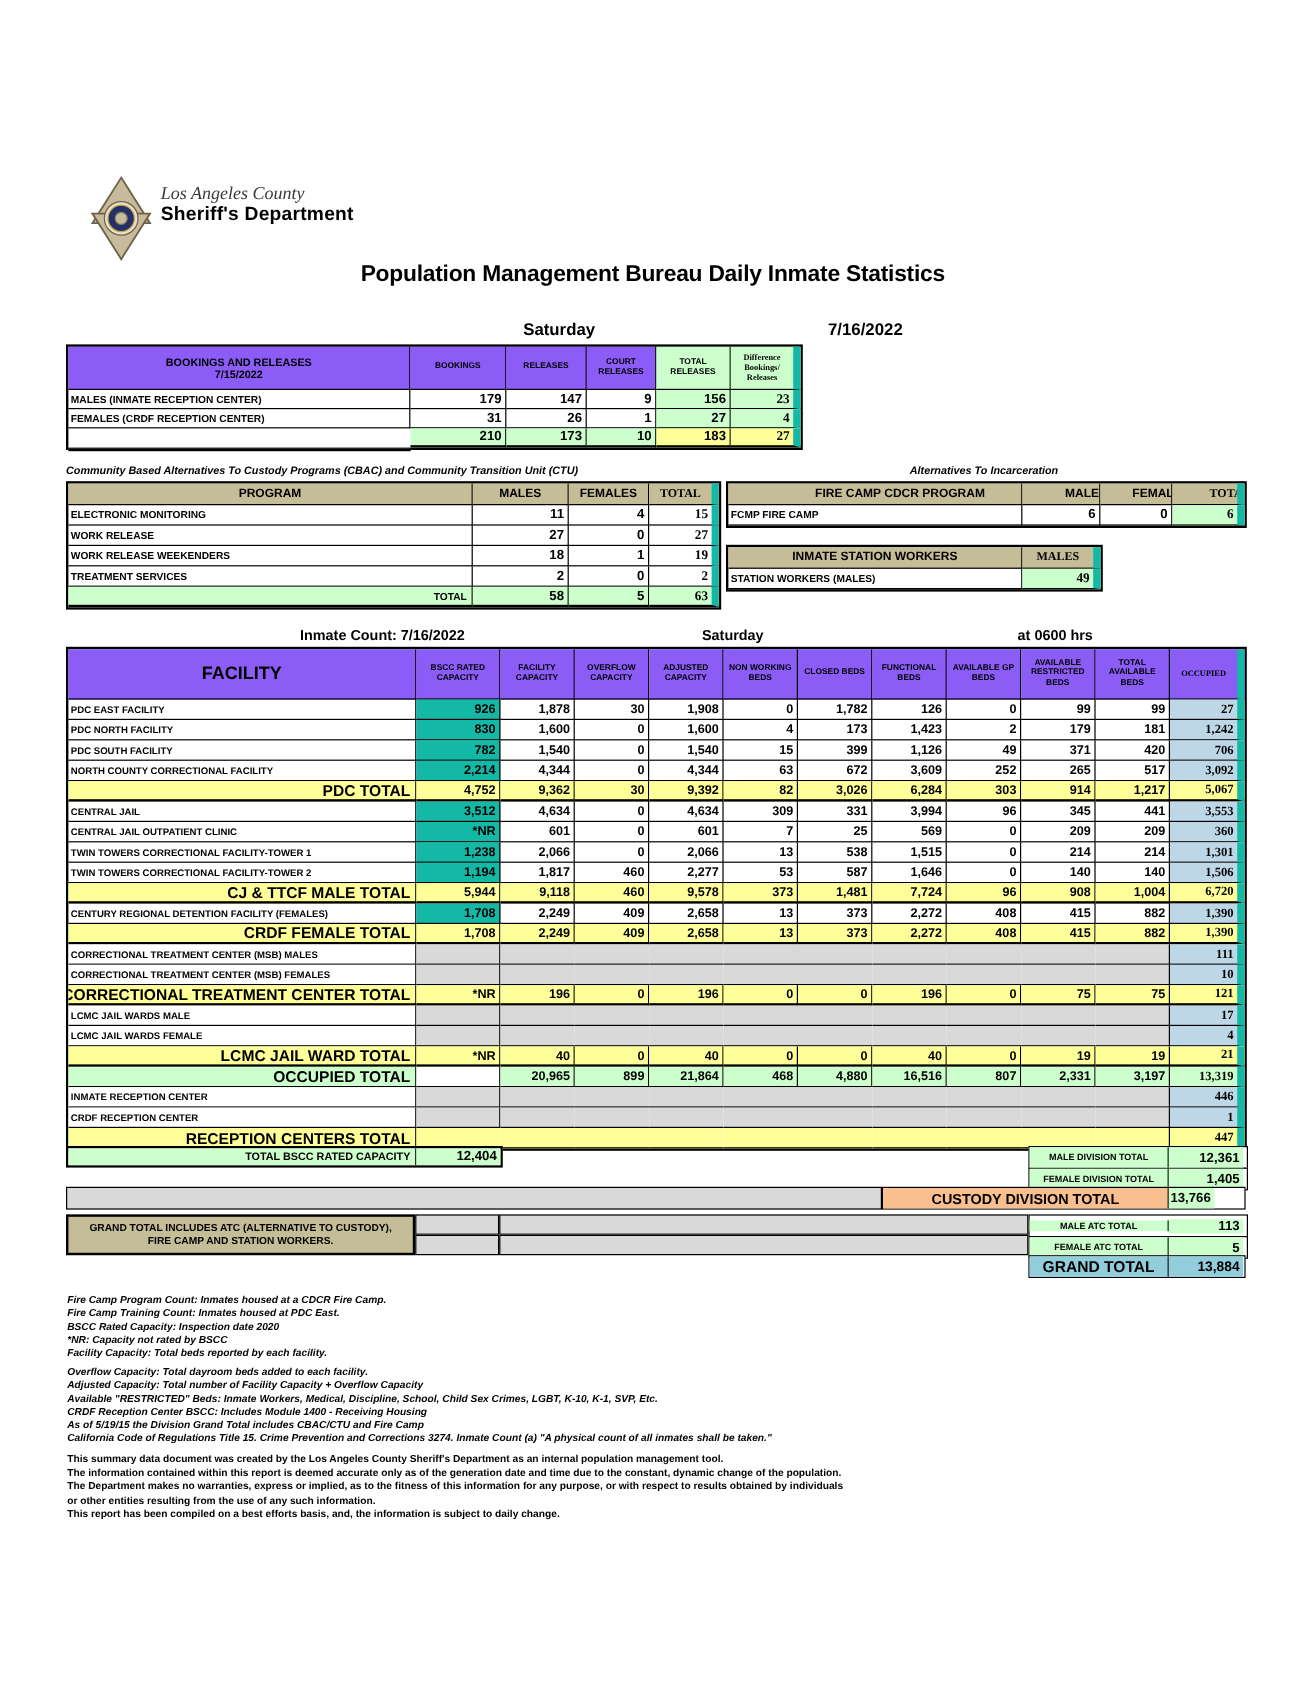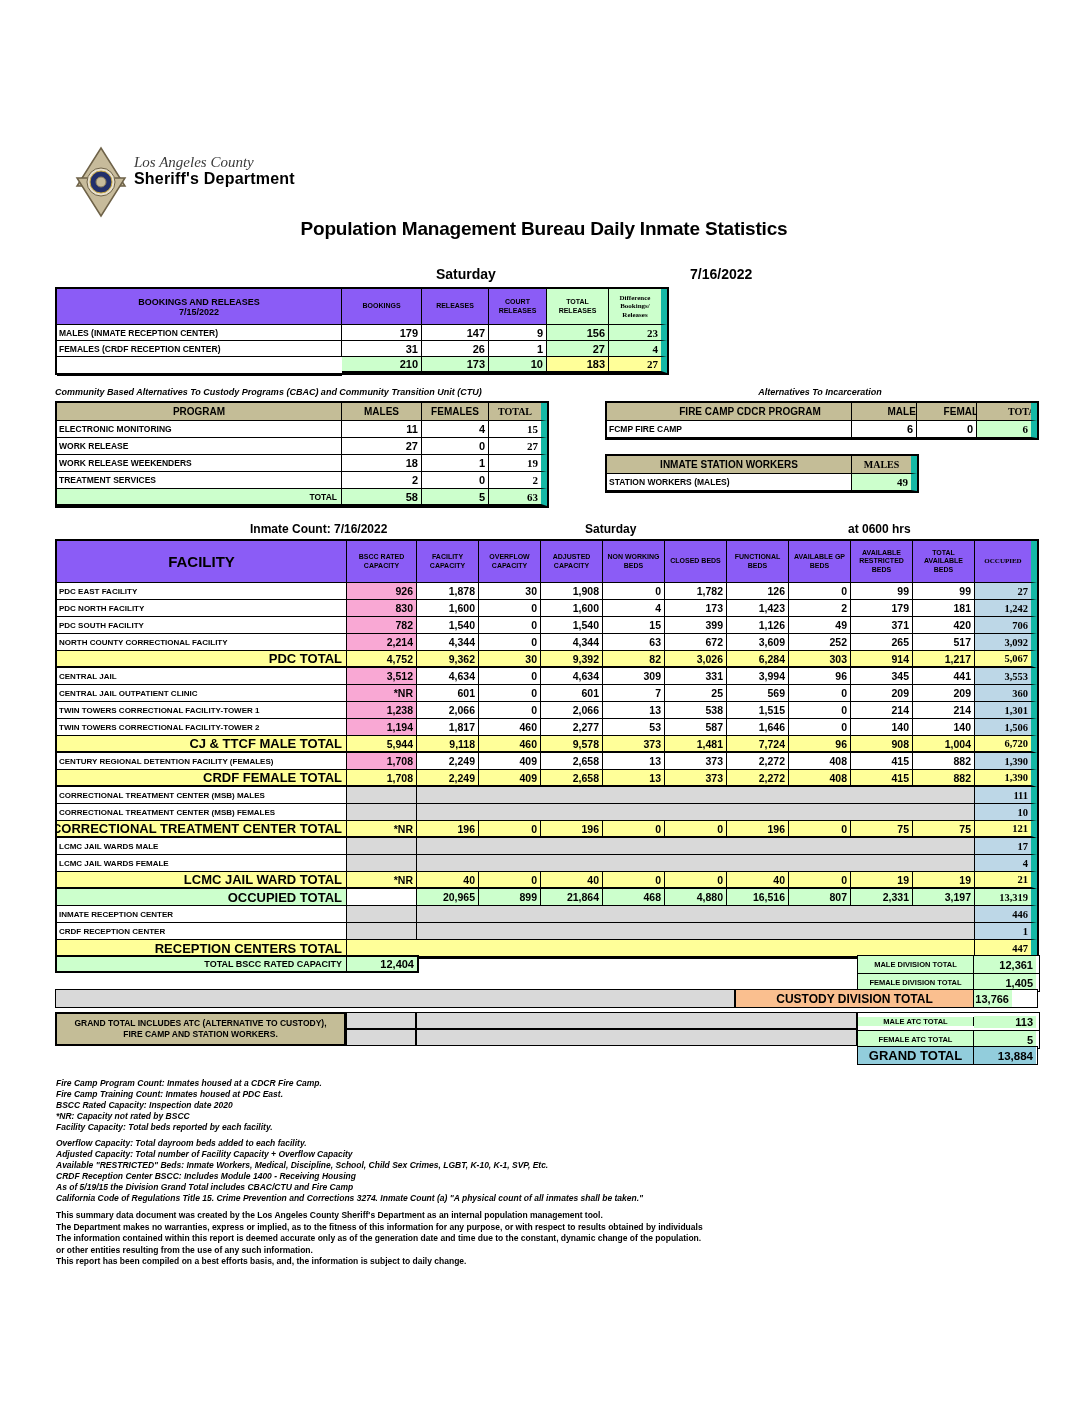--- a/index.html
+++ b/index.html
@@ -37,21 +37,21 @@
   .blabel{padding-left:2px;font-weight:bold;font-size:8.5px;}
   .b-data .bk-c4,.b-data .bk-c5{background:#CCFFCC;}
   .b-total .td{background:#CCFFCC;border-bottom:2px solid #000;}
   .b-total .bk-c4,.b-total .bk-c5{background:#FFFF99;}
   .b-total .blabel{justify-content:flex-end;padding-right:4px;margin-top:17px;}
   .bk .num{font-size:11px;}
 
   
   .sec-title{position:absolute;font-size:9px;font-weight:bold;font-style:italic;}
   .pg{left:55px;top:401px;}
-  .pg-c0{width:285px;} .pg-c1{width:80px;} .pg-c2{width:67px;} .pg-c3{width:58px;}
+  .pg-c0{width:337px;} .pg-c1{width:80px;} .pg-c2{width:67px;} .pg-c3{width:58px;}
   .pg-h{height:18px;} .pg-h .hc{font-size:10px;}
   .pg-r{height:17px;}
   .p-total .td{background:#CCFFCC;border-bottom:2px solid #000;}
   .p-total .blabel{justify-content:flex-end;padding-right:4px;}
   .pg .num{font-size:11px;}
 
   
   .fc{left:605px;top:401px;}
   .fc-c0{width:245px;} .fc-c1{width:65px;} .fc-c2{width:60px;} .fc-c3{width:60px;}
   .fc-h{height:18px;} .fc-h .hc{font-size:10px;padding-left:43px;}
@@ -68,21 +68,21 @@
   .cnt{position:absolute;top:522px;font-size:12px;font-weight:bold;}
 
   
   .mt{left:55px;top:539px;}
   .m-c0{width:290px;} .m-c1{width:70px;}
   .m-c2,.m-c3,.m-c4,.m-c5,.m-c6,.m-c7,.m-c8,.m-c9,.m-c10,.m-c11{width:62px;}
   .m-h{height:42px;}
   .m-h .m-c0{font-size:15px;font-weight:bold;justify-content:center;}
   .m-r{height:17px;}
   .flabel{padding-left:2px;font-weight:bold;font-size:8px;}
-  .r-data .m-c1{background:#f9a8d4;}
+  .r-data .m-c1{background:#14b8a6;}
   .r-data .m-c11{background:#BDD7E7;}
   .r-total .td{background:#FFFF99;border-bottom:2px solid #000;}
   .r-total .flabel,.r-green .flabel,.r-ymerge .flabel{justify-content:flex-end;padding-right:4px;font-size:13px;}
   .r-gray .td{background:#D9D9D9;}
   .r-gray .m-c0{background:#fff;}
   .r-gray .m-c11{background:#BDD7E7;}
   .r-gray .m-c2,.r-gray .m-c3,.r-gray .m-c4,.r-gray .m-c5,.r-gray .m-c6,
   .r-gray .m-c7,.r-gray .m-c8,.r-gray .m-c9{border-right:none;}
   .r-green .td{background:#CCFFCC;}
   .r-green .m-c1{background:#fff;}
@@ -674,20 +674,20 @@
         <div class="fn">CRDF Reception Center BSCC: Includes Module 1400 - Receiving Housing</div>
         <div class="fn">As of 5/19/15 the Division Grand Total includes CBAC/CTU and Fire Camp</div>
         <div class="fn">California Code of Regulations Title 15. Crime Prevention and Corrections 3274. Inmate Count (a) "A physical count of all inmates shall be taken."</div>
       </div>
   </div>
 
   <div class="dlblock">
     <div>
 
     <div class="dl">This summary data document was created by the Los Angeles County Sheriff's Department as an internal population management tool.</div>
+        <div class="dl">The information contained within this report is deemed accurate only as of the generation date and time due to the constant, dynamic change of the population.</div>
         <div class="dl">The Department makes no warranties, express or implied, as to the fitness of this information for any purpose, or with respect to results obtained by individuals</div>
-        <div class="dl">The information contained within this report is deemed accurate only as of the generation date and time due to the constant, dynamic change of the population.</div>
         <div class="dl">or other entities resulting from the use of any such information.</div>
         <div class="dl">This report has been compiled on a best efforts basis, and, the information is subject to daily change.</div>
       </div>
   </div>
 
 </div>
 
 </body></html>

